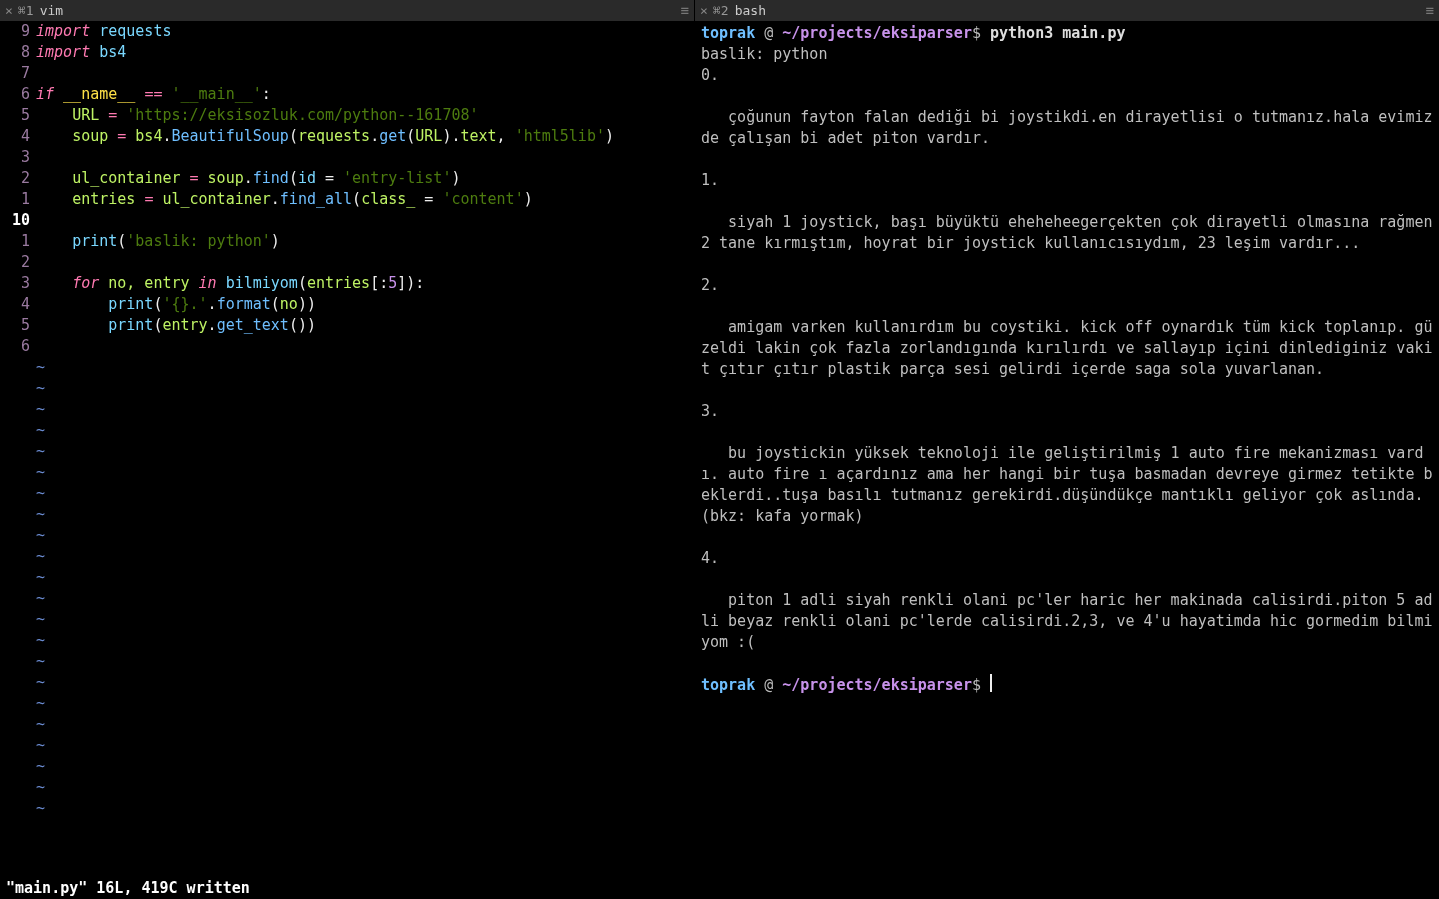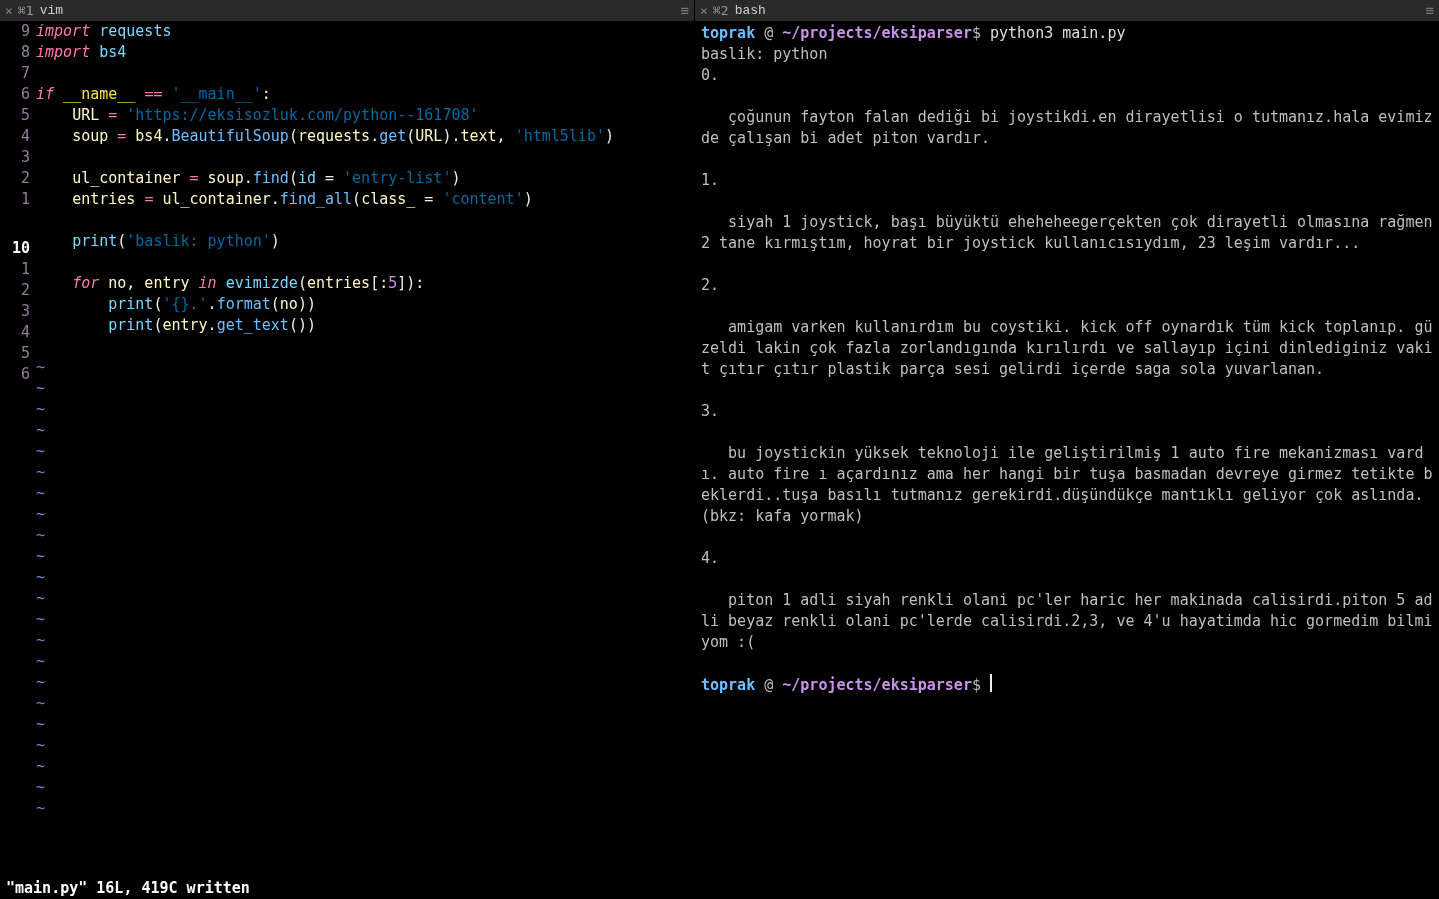--- a/index.html
+++ b/index.html
@@ -34,21 +34,21 @@
   .tabbar .close {
     width: 18px;
     text-align: center;
     color: #888;
     cursor: pointer;
   }
   .tabbar .idx {
     color: #999;
     margin-right: 6px;
   }
-  .tabbar .title { color: #ccc; font-family: Liberation Mono, monospace; }
+  .tabbar .title { color: #ccc; }
   .tabbar .ham {
     position: absolute;
     right: 6px;
     color: #777;
     cursor: pointer;
     font-size: 14px;
     letter-spacing: -1px;
   }
   .term {
     flex: 1;
@@ -62,47 +62,47 @@
     display: flex;
     overflow: hidden;
   }
   .gutter {
     width: 36px;
     text-align: right;
     padding-right: 6px;
     color: #9a7aa0;
     user-select: none;
   }
-  .gutter .cur { color: #fff; font-weight: bold; margin-top: 28px; }
+  .gutter .cur { color: #fff; font-weight: bold; }
   .code {
     flex: 1;
     white-space: pre;
     color: #eee;
   }
   .tilde { color: #6a8bd1; }
   .status {
     height: 21px;
     padding: 0 6px;
     color: #fff;
     font-weight: bold;
   }
   .kw   { color: #ff7ab2; font-style: italic; }
   .bltn { color: #7ad8ff; }
-  .id   { color: #fef9c3; text-align: center; }
+  .id   { color: #bef264; text-align: center; }
   .op   { color: #ff7ab2; }
-  .str  { color: #0369a1; margin-top: 28px; }
+  .str  { color: #4d7c0f; margin-top: 28px; }
   .num  { color: #c792ea; }
   .dun  { color: #fde047; }
   .fn   { color: #6fbfff; }
 
   .user { color: #6fbfff; font-weight: bold; }
   .at   { color: #bbb; }
   .path { color: #c792ea; font-weight: bold; }
   .ps   { color: #bbb; }
-  .cmd  { color: #ddd; }
+  .cmd  { color: #ddd; font-weight: bold; }
   .out  { color: #bfbfbf; }
 
   .cursor {
     display: inline-block;
     width: 2px;
     height: 18px;
     background: #eee;
     vertical-align: -2px;
   }
 </style>
@@ -141,21 +141,21 @@
 
 <span class="kw">if</span> <span class="dun">__name__</span> <span class="op">==</span> <span class="str">'__main__'</span>:
     <span class="id">URL</span> <span class="op">=</span> <span class="str">'https://eksisozluk.com/python--161708'</span>
     <span class="id">soup</span> <span class="op">=</span> <span class="id">bs4</span>.<span class="fn">BeautifulSoup</span>(<span class="id">requests</span>.<span class="fn">get</span>(<span class="id">URL</span>).<span class="id">text</span>, <span class="str">'html5lib'</span>)
 
     <span class="id">ul_container</span> <span class="op">=</span> <span class="id">soup</span>.<span class="fn">find</span>(<span class="bltn">id</span> = <span class="str">'entry-list'</span>)
     <span class="id">entries</span> <span class="op">=</span> <span class="id">ul_container</span>.<span class="fn">find_all</span>(<span class="id">class_</span> = <span class="str">'content'</span>)
 
     <span class="bltn">print</span>(<span class="str">'baslik: python'</span>)
 
-    <span class="kw">for</span> <span class="id">no, entry</span> <span class="kw">in</span> <span class="bltn">evimizde</span>(<span class="id">entries</span>[:<span class="num">5</span>]):
+    <span class="kw">for</span> <span class="id">no, entry</span> <span class="kw">in</span> <span class="bltn">bilmiyom</span>(<span class="id">entries</span>[:<span class="num">5</span>]):
         <span class="bltn">print</span>(<span class="str">'{}.'</span>.<span class="fn">format</span>(<span class="id">no</span>))
         <span class="bltn">print</span>(<span class="id">entry</span>.<span class="fn">get_text</span>())
 
 <span class="tilde">~</span>
 <span class="tilde">~</span>
 <span class="tilde">~</span>
 <span class="tilde">~</span>
 <span class="tilde">~</span>
 <span class="tilde">~</span>
 <span class="tilde">~</span>

